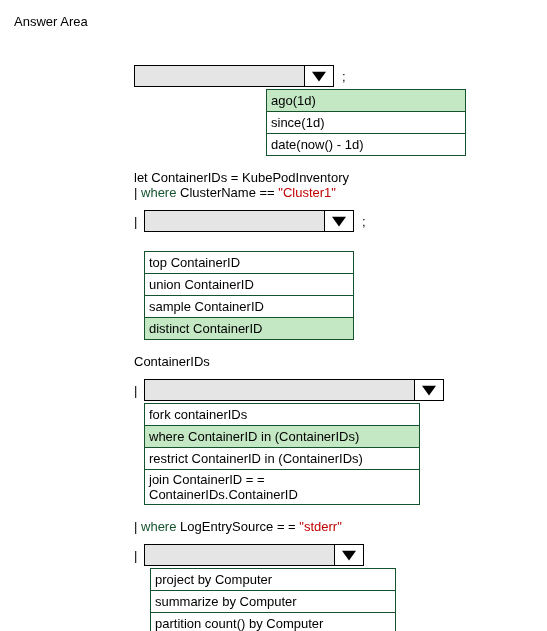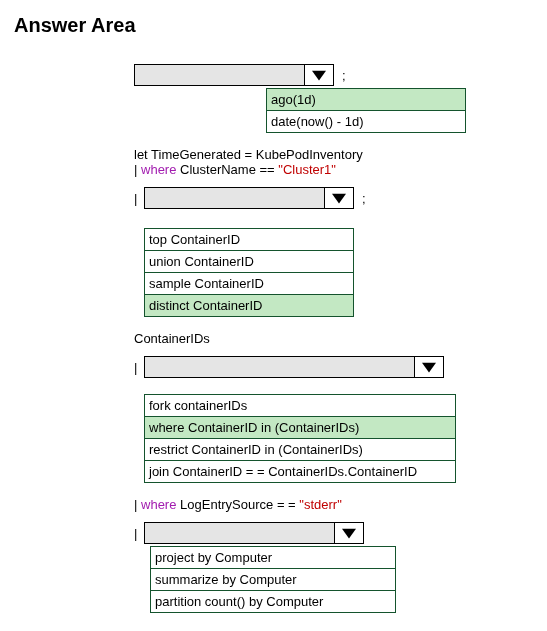--- a/index.html
+++ b/index.html
@@ -6,23 +6,23 @@
     font-family: Arial, Helvetica, sans-serif;
     font-size: 13px;
     color: #000;
     background: #fff;
     margin: 0;
     padding: 14px;
     width: 547px;
     box-sizing: border-box;
   }
   .title {
-    font-weight: bold;
-    font-size: 20px;
-    margin-bottom: 27px;
+    font-weight: normal;
+    font-size: 13px;
+    margin-bottom: 36px;
   }
   .block {
     margin-bottom: 14px;
   }
   .indent1 { margin-left: 120px; }
   .indent2 { margin-left: 120px; }
   .row {
     display: flex;
     align-items: center;
     gap: 4px;
@@ -61,21 +61,21 @@
   }
   .options td {
     border: 1px solid #14532d;
     padding: 2px 4px;
     background: #fff;
     height: 17px;
   }
   .options td.selected {
     background: #c3e8c3;
   }
-  .kw-blue { color: #a21caf; }
+  .kw-blue { color: #14532d; }
   .kw-red { color: #c00000; }
   .semicolon {
     padding-left: 4px;
   }
 </style>
 </head>
 <body>
 
 <div class="title">Answer Area</div>
 
@@ -91,29 +91,32 @@
     </div>
     <span class="semicolon">;</span>
   </div>
   <div style="margin-left:132px; margin-top:2px; width:200px;">
     <table class="options">
       <tbody>
           <tr>
             <td class="selected">ago(1d)</td>
           </tr>
       <tr>
+            <td>since(1d)</td>
+          </tr>
+      <tr>
             <td>date(now() - 1d)</td>
           </tr>
     </tbody>
       </table>
   </div>
 </div>
 
 <div class="block indent2">
-  <div>let TimeGenerated = KubePodInventory</div>
+  <div>let ContainerIDs = KubePodInventory</div>
   <div>
     <span>|</span>
     <span class="kw-blue">where</span><span> ClusterName == </span><span class="kw-red">"Cluster1"</span>
   </div>
   <div class="row" style="margin-top:10px;">
     <span style="width:6px;">|</span>
     <div class="dropdown" style="width:210px;">
       <div class="field"></div>
       <div class="arrow">
         <svg viewBox="0 0 10 10">
@@ -149,21 +152,21 @@
     <span style="width:6px;">|</span>
     <div class="dropdown" style="width:300px;">
       <div class="field"></div>
       <div class="arrow">
         <svg viewBox="0 0 10 10">
             <polygon points="0,2 10,2 5,9" fill="#000"></polygon>
           </svg>
       </div>
     </div>
   </div>
-  <div style="margin-left:10px; margin-top:16px; width:312px;">
+  <div style="margin-left:10px; margin-top:2px; width:276px;">
     <table class="options">
       <tbody>
           <tr>
             <td>fork containerIDs</td>
           </tr>
       <tr>
             <td class="selected">where ContainerID in (ContainerIDs)</td>
           </tr>
       <tr>
             <td>restrict ContainerID in (ContainerIDs)</td>

